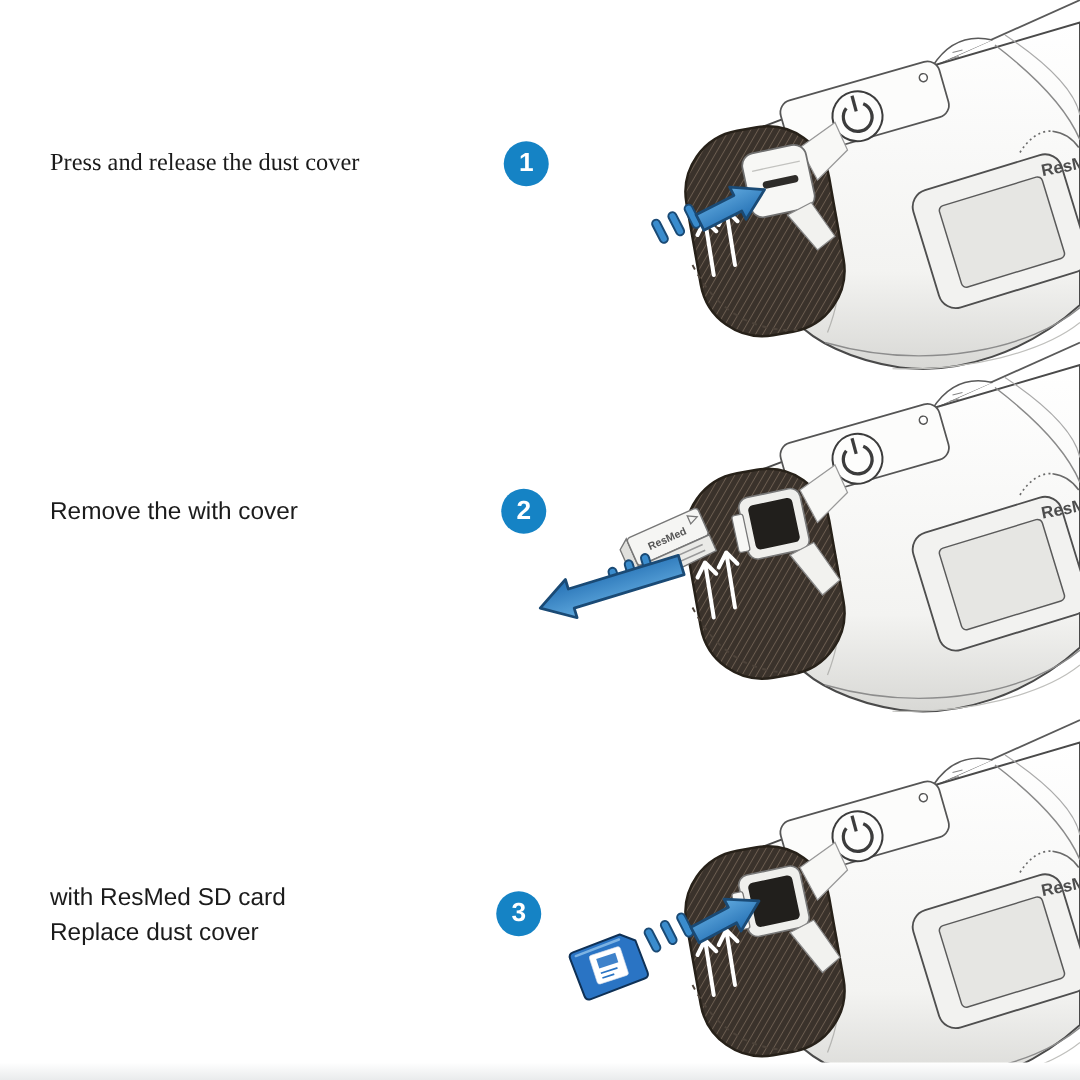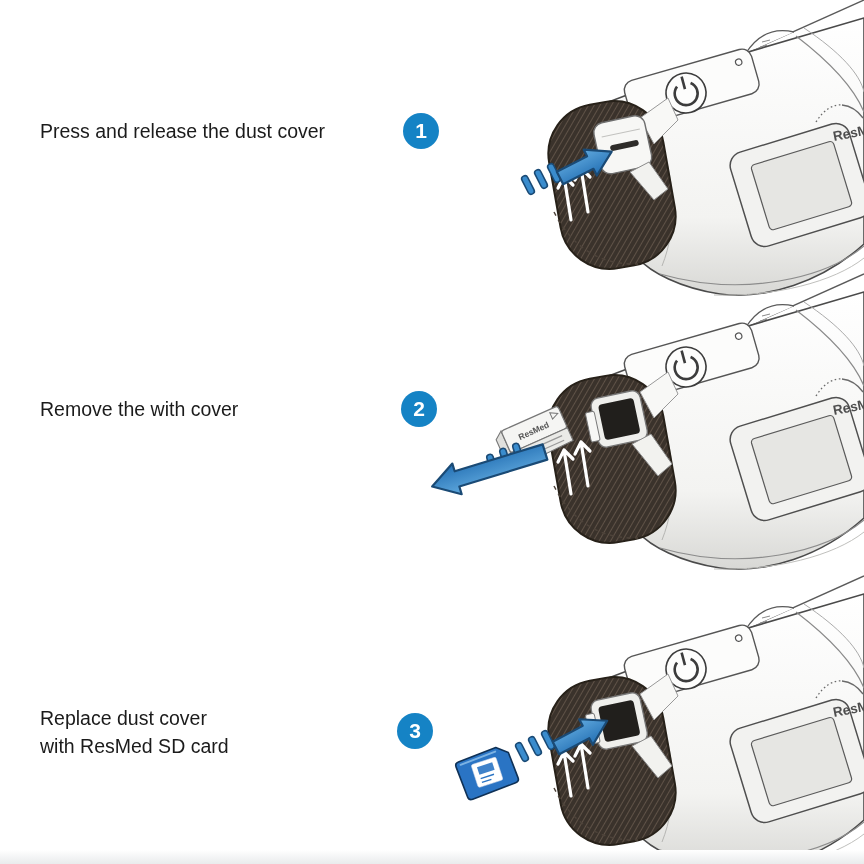--- a/index.html
+++ b/index.html
@@ -8,21 +8,21 @@
     font-family:"Liberation Sans",sans-serif;
   }
   .defs-svg{position:absolute;width:0;height:0;}
   .lbl{position:absolute;left:40px;font-size:19.5px;line-height:28px;color:#1b1b1b;}
   .lbl span{display:block;}
   .badge{
     position:absolute;width:36px;height:36px;border-radius:50%;
     background:var(--badge-blue,#1583c5);color:#fff;
     font-weight:bold;font-size:21px;line-height:36px;text-align:center;
   }
-  #l1{top:117px;} #b1{left:403px;top:113px;}
+  #l1{top:117px;font-family:Liberation Serif, serif;} #b1{left:403px;top:113px;}
   #l2{top:395px;} #b2{left:401px;top:391px;}
   #l3{top:704px;} #b3{left:397px;top:713px;}
   .illus{position:absolute;left:414px;width:450px;}
   #s1{top:-8px;height:310px;}
   #s2{top:266px;height:312px;}
   #s3{top:568px;height:310px;}
   svg text{font-family:"Liberation Sans",sans-serif;}
   .blue-arrow{fill:url(#agrad);stroke:var(--arrow-outline,#1a4a75);stroke-width:2.2;stroke-linejoin:round;}
   .blue-dash{fill:#3a8ccd;stroke:var(--arrow-outline,#1a4a75);stroke-width:1.6;}
   .sd-body{fill:var(--sd-card-blue,#2a74c4);stroke:#0f3156;stroke-width:1.6;stroke-linejoin:round;}
@@ -168,22 +168,22 @@
     </g>
     <g>
       <use href="#bdash" class="blue-dash" transform="translate(78,198) rotate(-17)"></use>
       <use href="#bdash" class="blue-dash" transform="translate(91,192) rotate(-17)"></use>
       <use href="#bdash" class="blue-dash" transform="translate(104,187) rotate(-17)"></use>
     </g>
     <use href="#arrow-l" class="blue-arrow" transform="translate(131,186) rotate(163)"></use>
   </svg>
 
   <div class="lbl" id="l3">
+    <span>with ResMed SD card</span>
     <span>Replace dust cover</span>
-    <span>with ResMed SD card</span>
   </div>
   <div class="badge" id="b3">3</div>
   <svg class="illus" id="s3" viewBox="0 0 450 310">
     <use href="#device-proto"></use>
     <use href="#slot-open"></use>
 
     <g transform="translate(74,204) rotate(-21)">
       <path class="sd-body" d="M -24,-20 L 16,-20 L 26,-11 L 26,16 Q 26,20 22,20 L -24,20 Q -28,20 -28,16 L -28,-16 Q -28,-20 -24,-20 Z"></path>
       <path d="M -23,-16.5 L 14,-16.5" stroke="#7db3e3" stroke-width="2" stroke-linecap="round" fill="none"></path>
       <g transform="rotate(3)">

